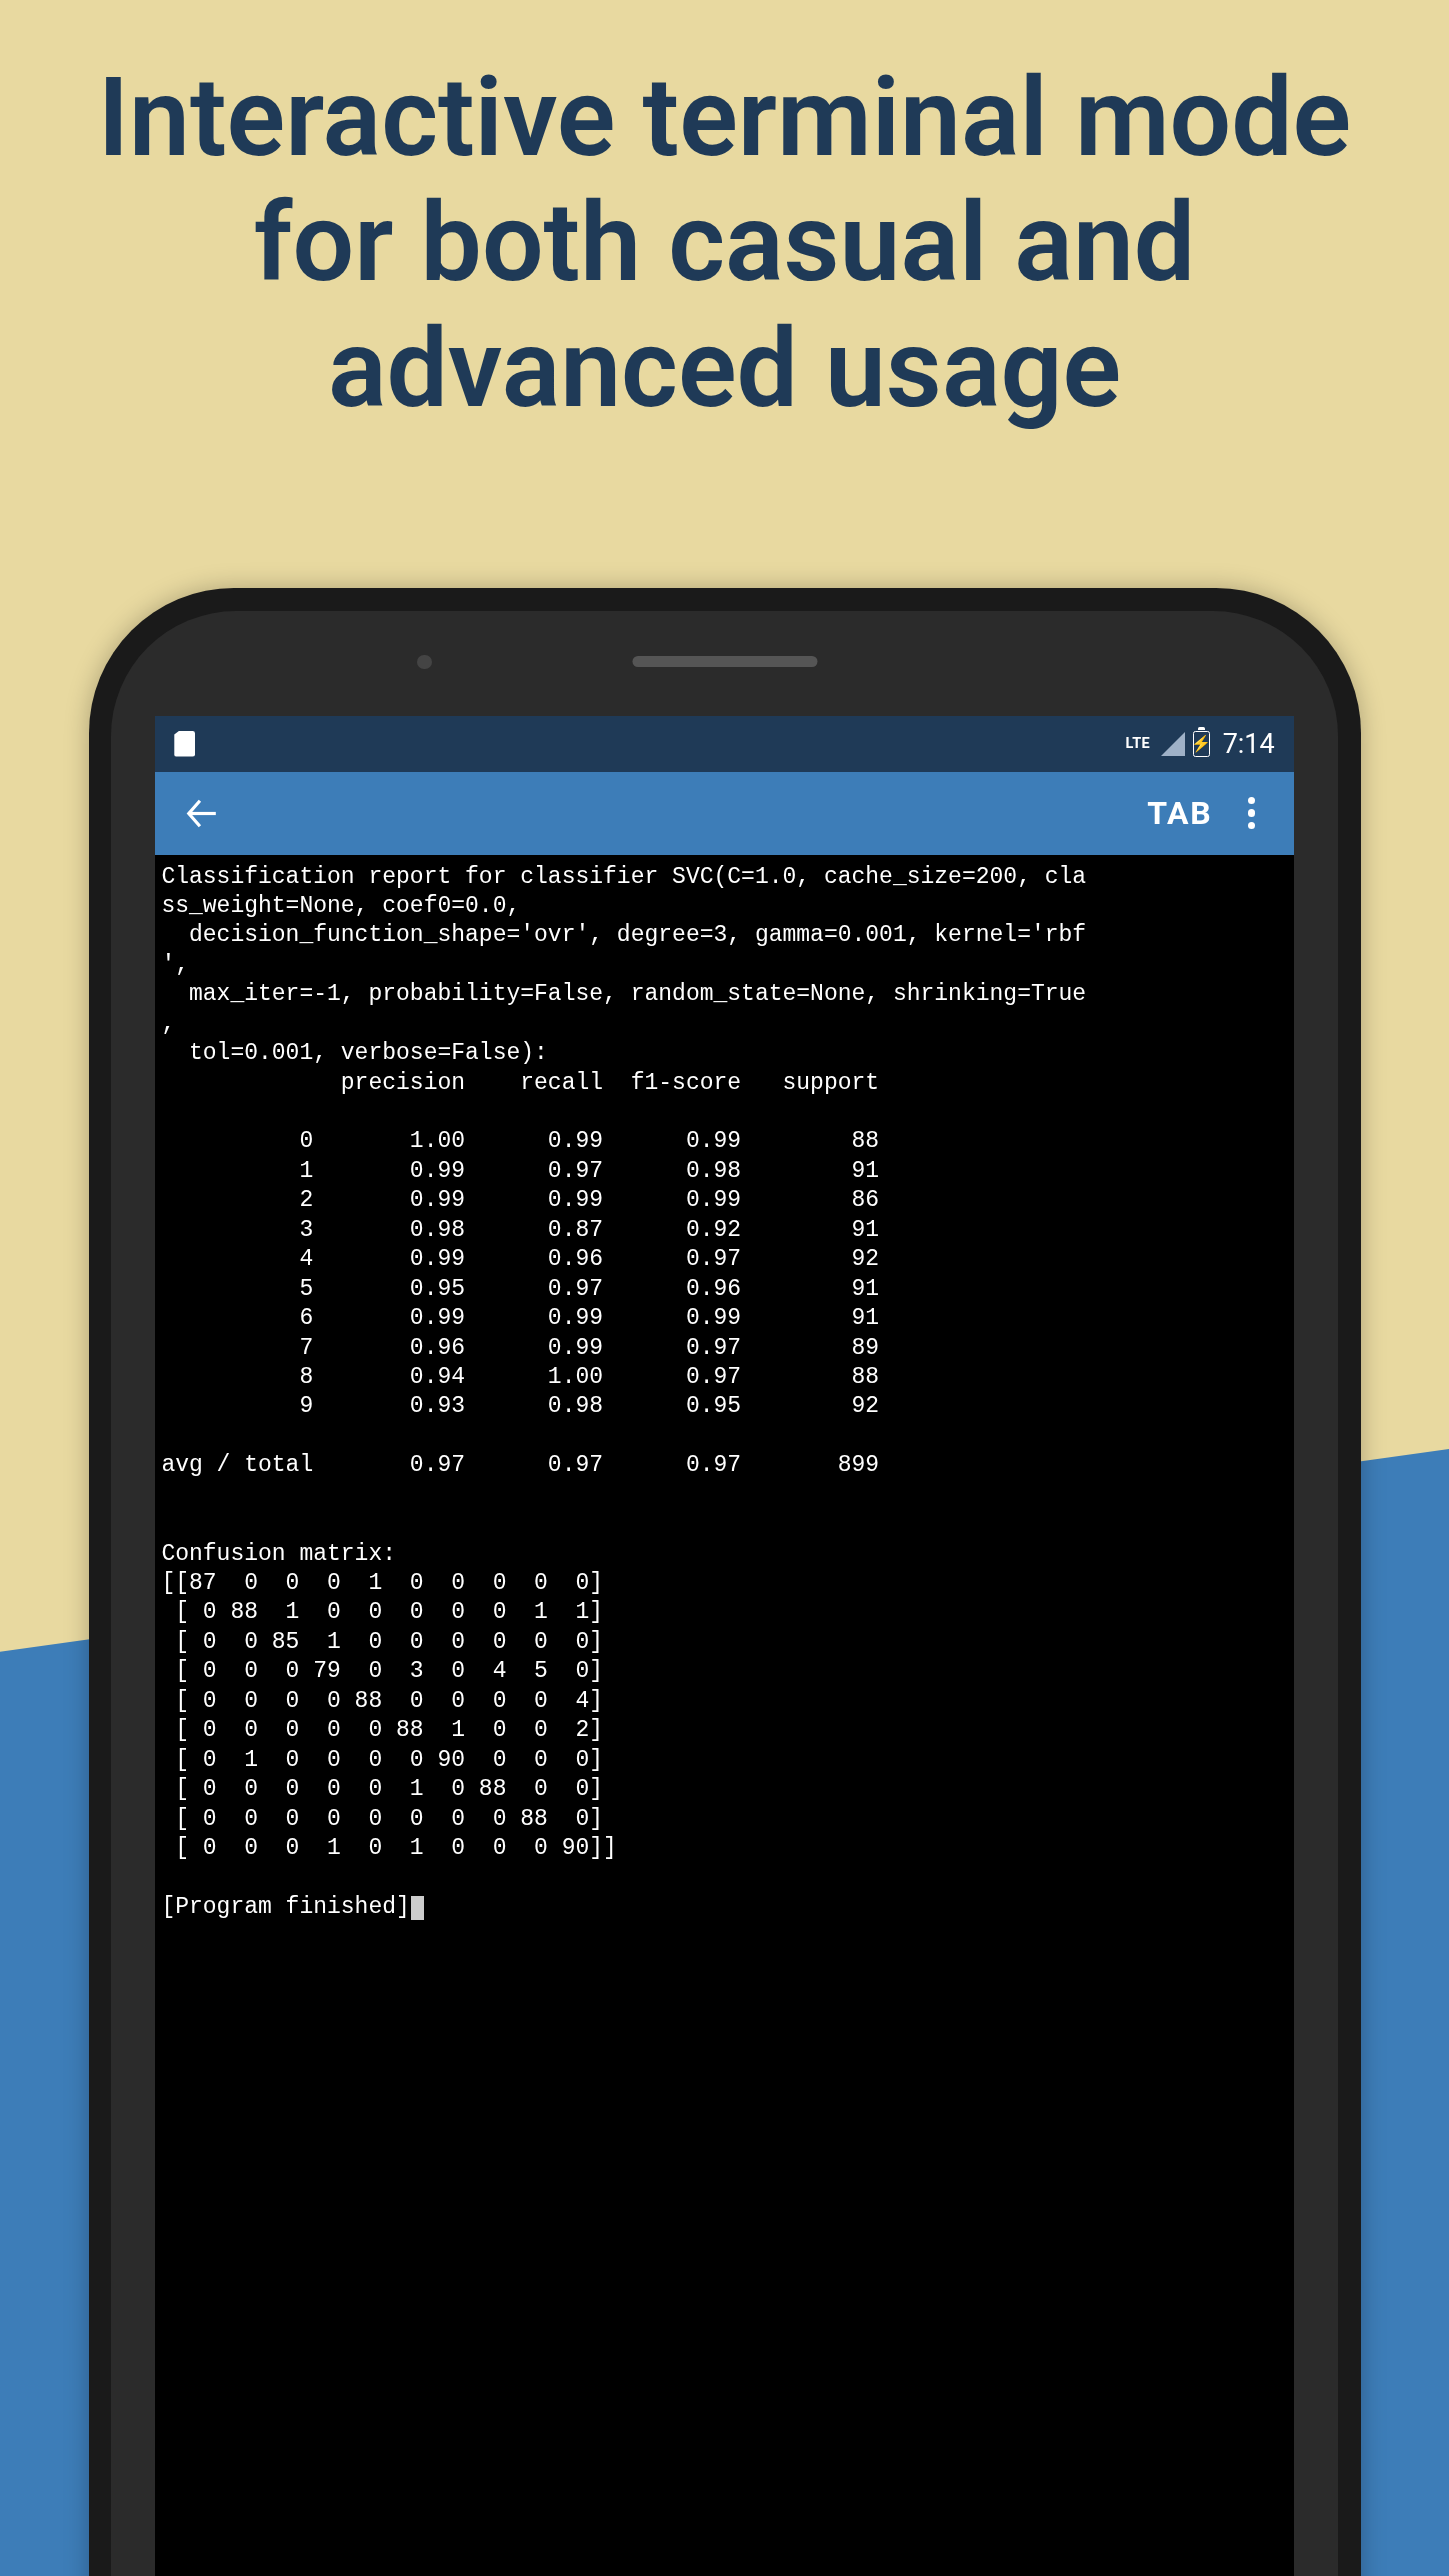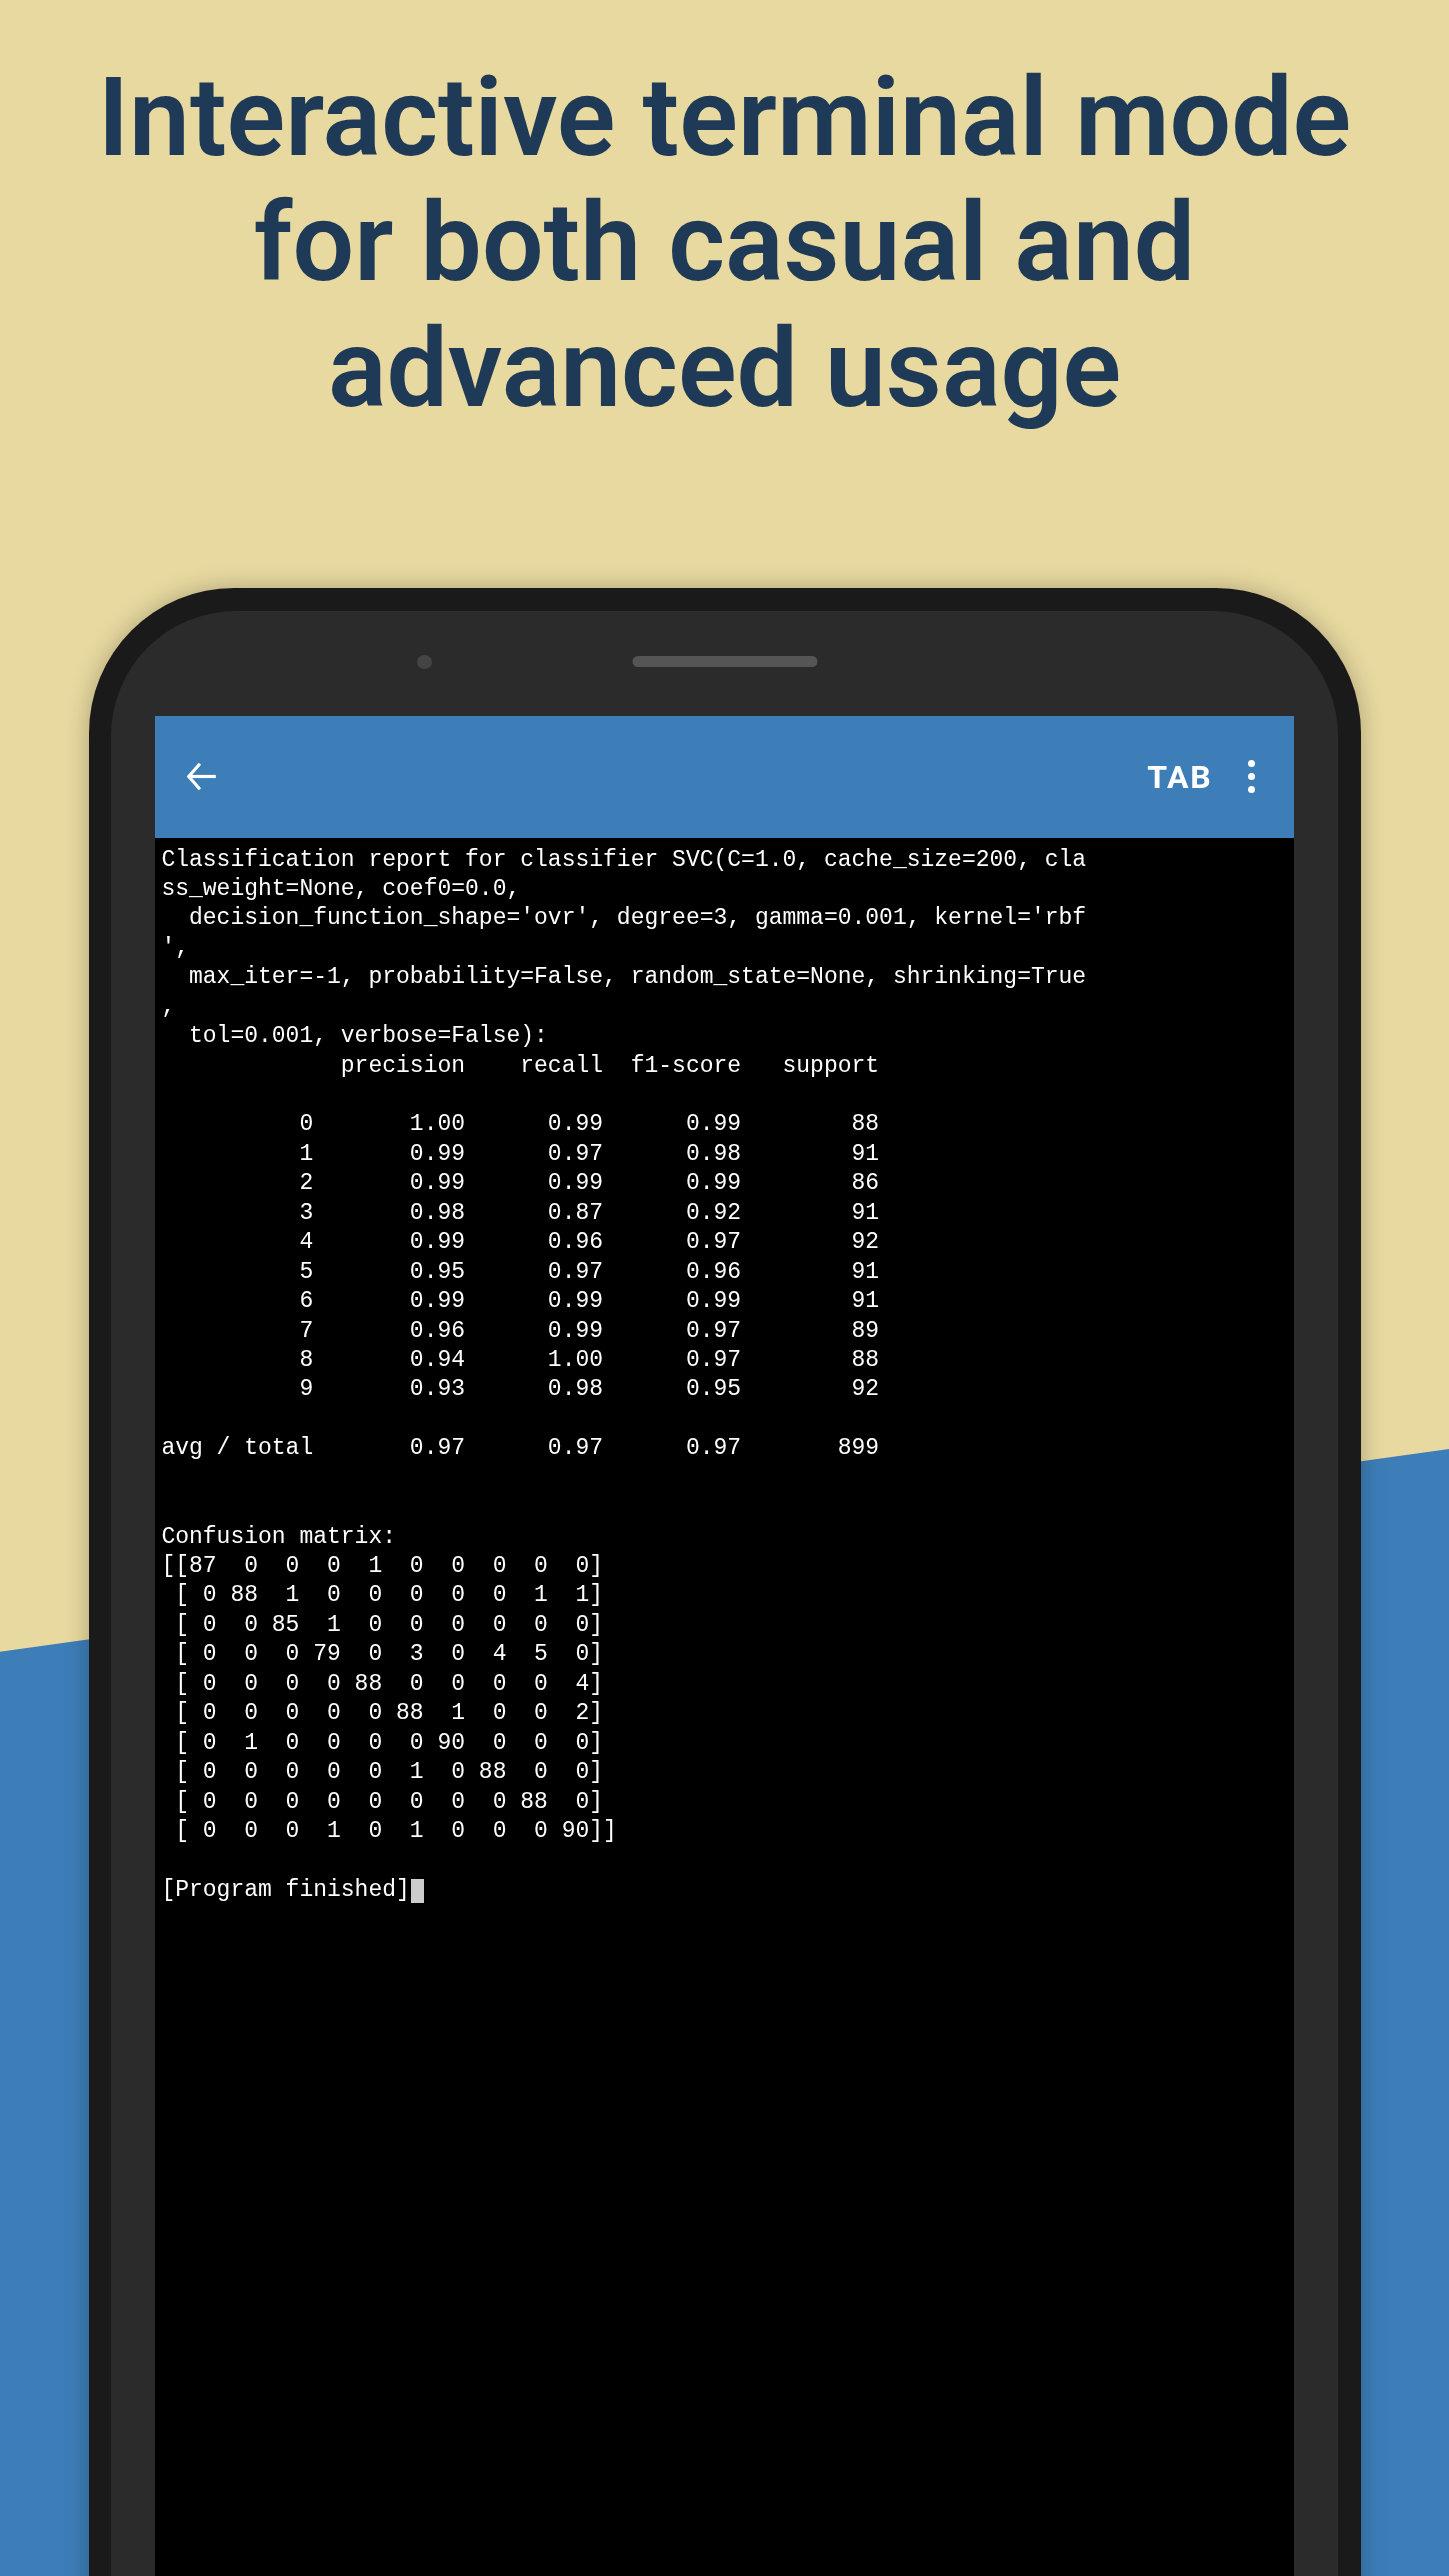--- a/index.html
+++ b/index.html
@@ -152,21 +152,21 @@
     font-size: 16px;
     line-height: 1;
     color: #fff;
   }
   .clock {
     font-size: 27px;
     margin-left: 4.8px;
   }
 
   .app-bar {
-    height: 122px;
+    height: 83px;
     background: #3d7db8;
     color: #fff;
     display: flex;
     align-items: center;
     padding: 0 22.5px;
   }
   .back-btn {
     width: 48px;
     height: 48px;
     display: flex;
@@ -232,20 +232,33 @@
 
 <div class="promo-headline">Interactive terminal mode for both casual and advanced usage</div>
 
 <div class="phone">
   <div class="phone-inner">
     <div class="phone-sensor"></div>
     <div class="phone-speaker"></div>
 
     <div class="screen">
 
+      <div class="status-bar">
+        <div class="status-left">
+          <div class="sd-icon"></div>
+        </div>
+        <div class="status-right">
+          <span class="lte-label">LTE</span>
+          <div class="signal-icon"></div>
+          <div class="battery-icon">
+              <span class="bolt">⚡</span>
+            </div>
+          <span class="clock">7:14</span>
+        </div>
+      </div>
 
       <div class="app-bar">
         <div class="back-btn">
           <svg class="back-arrow" viewBox="0 0 44 44">
             <line x1="6" y1="22" x2="40" y2="22"></line>
             <polyline points="20,6 6,22 20,38"></polyline>
           </svg>
         </div>
         <div class="app-bar-spacer"></div>
         <div class="tab-btn">TAB</div>

